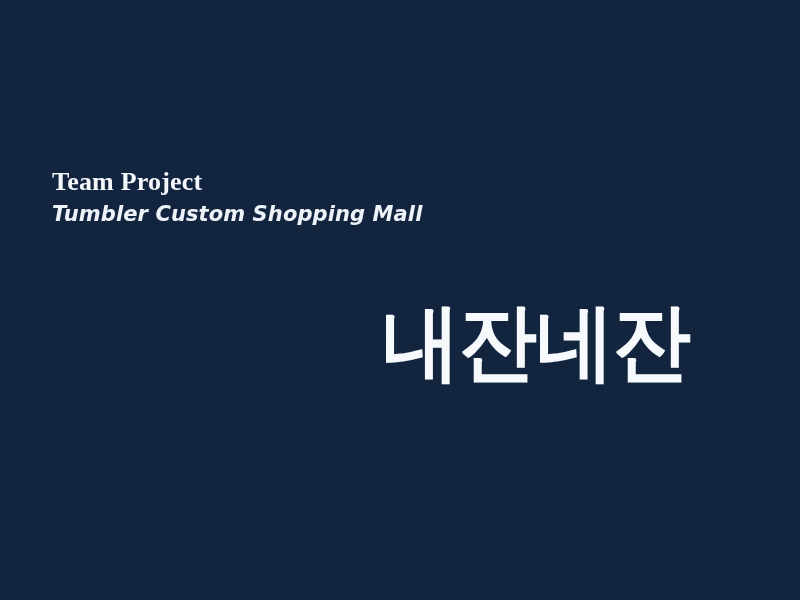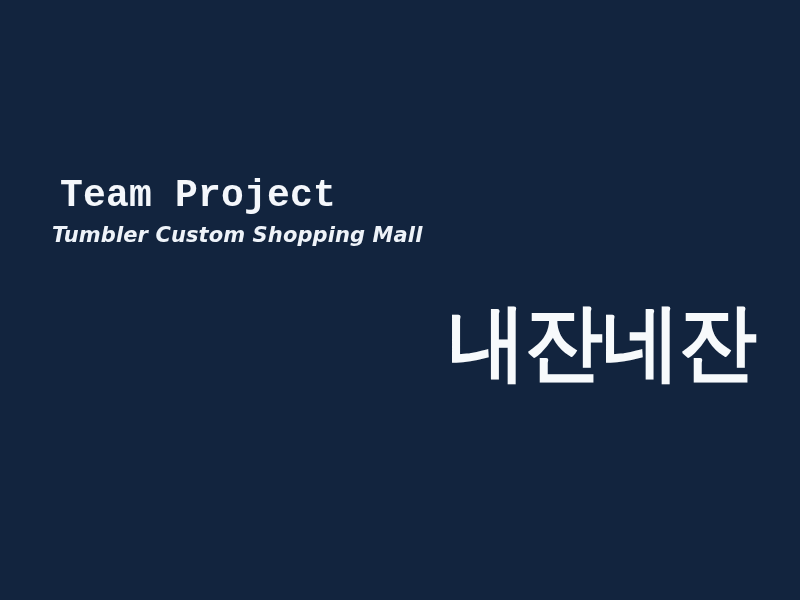--- a/index.html
+++ b/index.html
@@ -19,27 +19,27 @@
     background: #12243e;
     overflow: hidden;
   }
   #title-block {
     position: absolute;
     left: 52px;
     top: 168px;
     line-height: 1;
   }
   #slide-title {
-    font-family: Liberation Mono, monospace;
-    font-size: 38px;
+    font-family: Liberation Serif, serif;
+    font-size: 26px;
     font-weight: bold;
     color: #f4f7fb;
     letter-spacing: 0.2px;
     line-height: 1.05;
-    margin: 8px;
+    margin: 0;
     white-space: nowrap;
   }
   #slide-subtitle {
     font-family: "DejaVu Sans", sans-serif;
     font-size: 21px;
     font-weight: bold;
     color: #eef3f9;
     letter-spacing: 0.1px;
     line-height: 1.1;
     margin: 8px 0 0 0;
@@ -47,22 +47,21 @@
     font-style: italic;
   }
   #brand-block {
     position: absolute;
     left: 410px;
     top: 296px;
     width: 280px;
     height: 92px;
     display: flex;
     align-items: center;
-    justify-content: flex-start;
-    margin-left: 38px;
+    justify-content: flex-end;
   }
   #brand-name {
     font-family: "DejaVu Sans", sans-serif;
     font-size: 78px;
     font-weight: bold;
     color: #f7fafc;
     letter-spacing: -1px;
     line-height: 1;
     white-space: nowrap;
     transform: scaleY(1.08);

